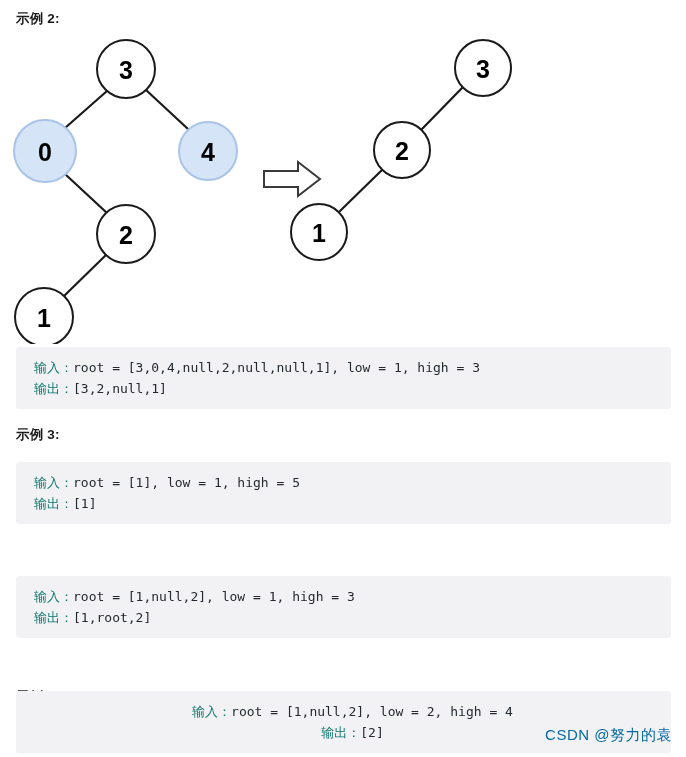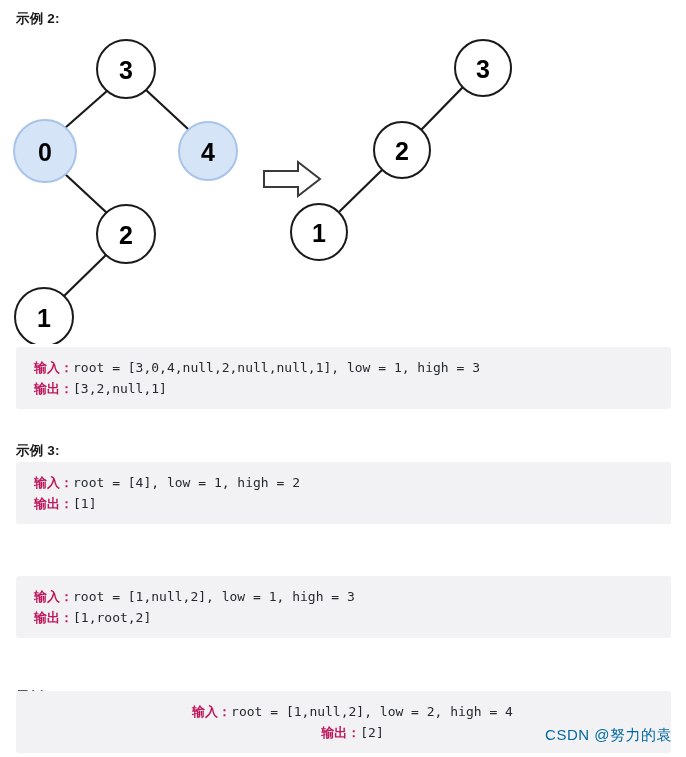--- a/index.html
+++ b/index.html
@@ -45,22 +45,22 @@
   }
   .code-line {
     font-family: "DejaVu Sans Mono", "Liberation Mono", monospace;
     font-size: 13px;
     line-height: 21px;
     white-space: pre;
     color: #24292f;
   }
   .code-line .tag {
     font-family: "Liberation Sans", sans-serif;
-    font-weight: bold;
-    color: #be185d;
+    font-weight: normal;
+    color: #0f766e;
   }
 
   
   .diagram {
     position: absolute;
     left: 0;
     top: 24px;
     width: 686px;
     height: 320px;
   }
@@ -174,23 +174,23 @@
       </g>
 
     </svg>
   </div>
 
   <div class="code-block" style="top:347px;">
     <div class="code-line"><span class="tag">输入：</span><span>root = [3,0,4,null,2,null,null,1], low = 1, high = 3</span></div>
     <div class="code-line"><span class="tag">输出：</span><span>[3,2,null,1]</span></div>
   </div>
 
-  <div class="example-label" style="top:442px;text-align:center;">示例 3:</div>
+  <div class="example-label" style="top:426px;text-align:center;">示例 3:</div>
   <div class="code-block" style="top:462px;">
-    <div class="code-line"><span class="tag">输入：</span><span>root = [4], low = 1, high = 2</span></div>
+    <div class="code-line"><span class="tag">输入：</span><span>root = [1], low = 1, high = 5</span></div>
     <div class="code-line"><span class="tag">输出：</span><span>[1]</span></div>
   </div>
 
   <div class="example-label" style="top:541px;margin-top:44px;">示例 4:</div>
   <div class="code-block" style="top:576px;">
     <div class="code-line"><span class="tag">输入：</span><span>root = [1,null,2], low = 1, high = 3</span></div>
     <div class="code-line"><span class="tag">输出：</span><span>[1,root,2]</span></div>
   </div>
 
   <div class="example-label" style="top:688px;">示例 5:</div>

